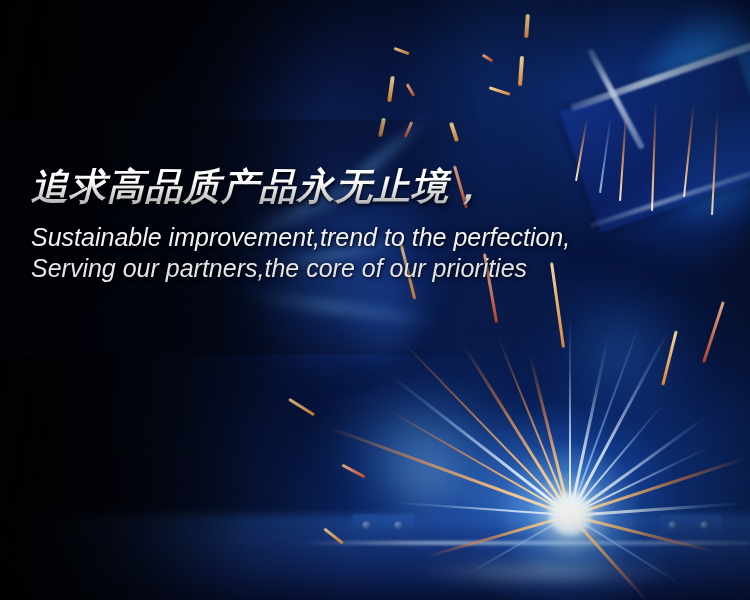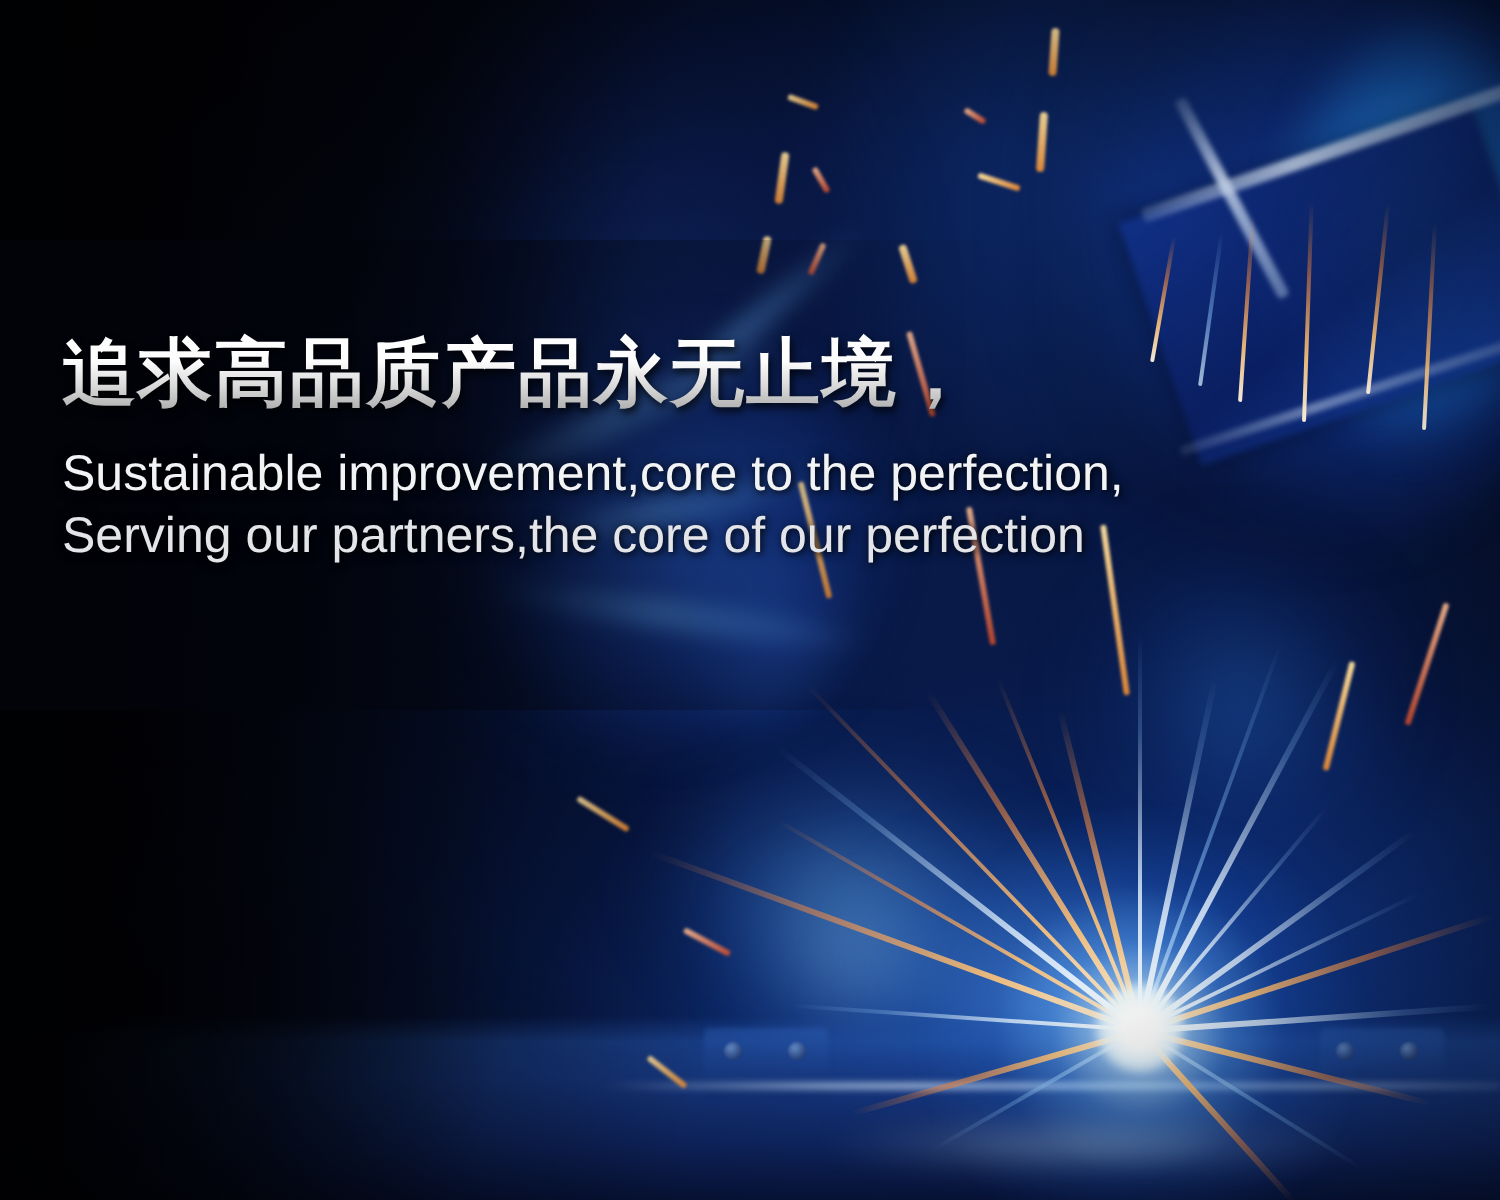--- a/index.html
+++ b/index.html
@@ -221,20 +221,21 @@
     pointer-events: none;
   }
 
   
   .copy {
     position: absolute;
     left: 31px;
     top: 160px;
     width: 700px;
     z-index: 40;
+    font-style: italic;
   }
 
   .headline {
     font-family: "DejaVu Sans", "Liberation Sans", sans-serif;
     font-weight: 700;
     font-size: 37px;
     line-height: 54px;
     letter-spacing: 1px;
     margin: 0;
     white-space: nowrap;
@@ -356,18 +357,18 @@
     <div class="bg-leftdark"></div>
     <div class="vignette"></div>
     <div class="text-scrim"></div>
   </div>
 
   <div class="copy">
     <div class="headline-wrap">
       <p class="headline">追求高品质产品永无止境，</p>
     </div>
     <div>
-      <p class="subline">Sustainable improvement,core to the perfection,</p>
-      <p class="subline second">Serving our partners,the core of our perfection</p>
+      <p class="subline">Sustainable improvement,trend to the perfection,</p>
+      <p class="subline second">Serving our partners,the core of our priorities</p>
     </div>
   </div>
 
 </div>
 
 </body></html>

